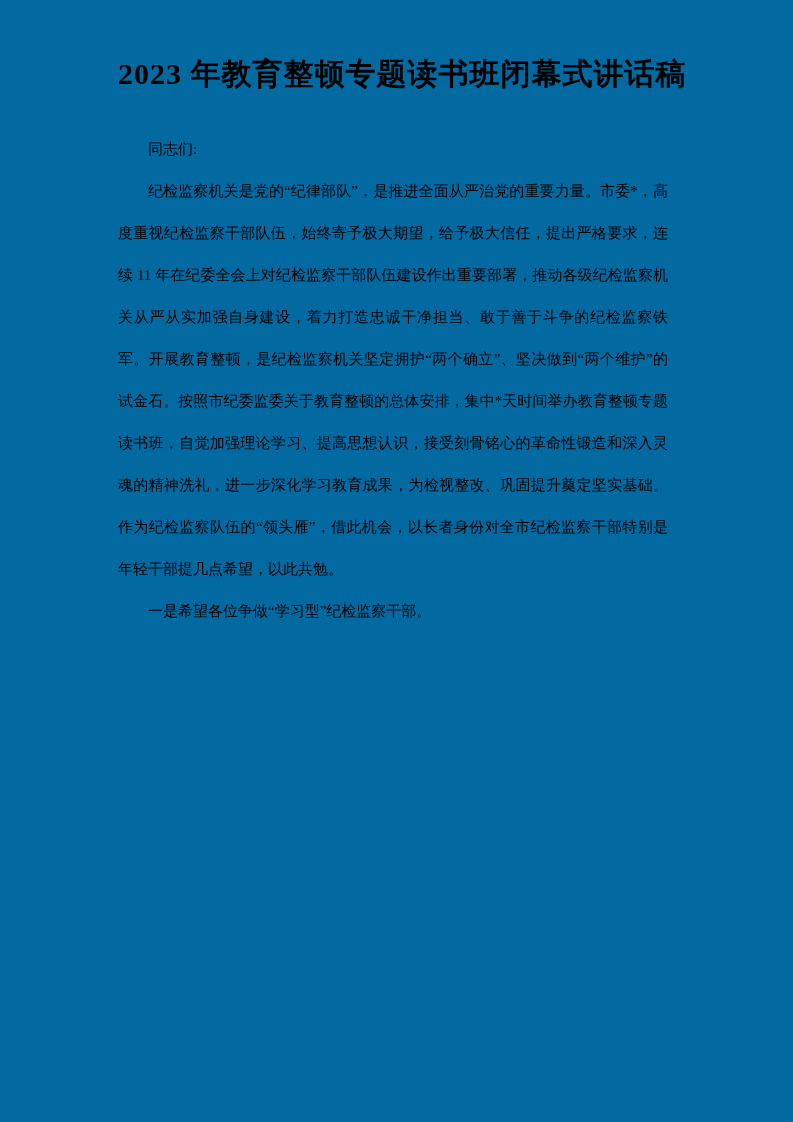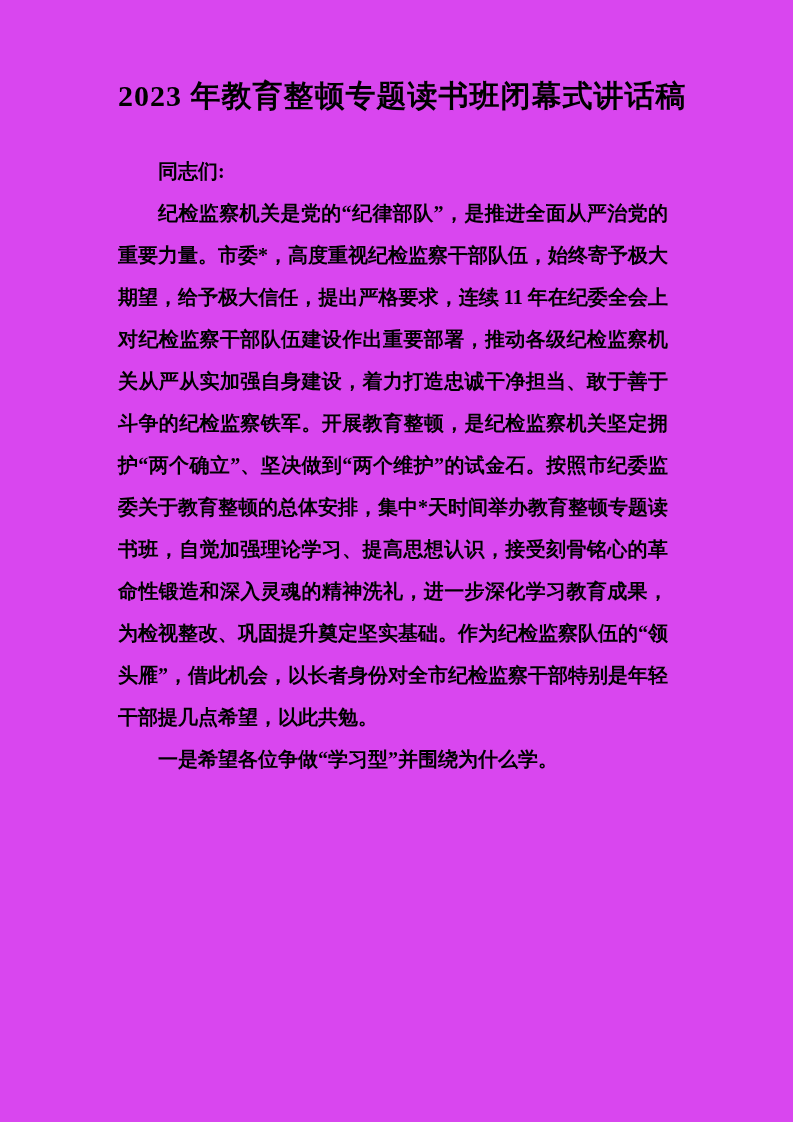--- a/index.html
+++ b/index.html
@@ -9,51 +9,51 @@
   }
   body {
     width: 793px;
     height: 1122px;
     overflow: hidden;
   }
   .page {
     box-sizing: border-box;
     width: 793px;
     height: 1122px;
-    background: #d946ef;
-    padding: 72px 125px 0 118px;
+    background: #0369a1;
+    padding: 50px 125px 0 118px;
     font-family: "Liberation Serif", serif;
     color: #000000;
   }
   .doc-title {
     margin: 0;
     font-size: 30px;
     line-height: 48px;
     font-weight: 700;
     text-align: center;
     letter-spacing: 1px;
     white-space: nowrap;
   }
   .doc-body {
     margin-top: 30px;
-    font-size: 20px;
+    font-size: 15px;
     line-height: 42px;
     text-align: justify;
     text-justify: inter-ideograph;
-    font-weight: 700;
+    font-weight: 400;
   }
   .doc-body p {
     margin: 0;
     padding: 0;
     text-indent: 2em;
   }
 </style>
 </head>
 <body>
 
 <div class="page">
   <h1 class="doc-title">2023 年教育整顿专题读书班闭幕式讲话稿</h1>
   <div class="doc-body">
     <p>同志们:</p>
     <p>纪检监察机关是党的“纪律部队”，是推进全面从严治党的重要力量。市委*，高度重视纪检监察干部队伍，始终寄予极大期望，给予极大信任，提出严格要求，连续 11 年在纪委全会上对纪检监察干部队伍建设作出重要部署，推动各级纪检监察机关从严从实加强自身建设，着力打造忠诚干净担当、敢于善于斗争的纪检监察铁军。开展教育整顿，是纪检监察机关坚定拥护“两个确立”、坚决做到“两个维护”的试金石。按照市纪委监委关于教育整顿的总体安排，集中*天时间举办教育整顿专题读书班，自觉加强理论学习、提高思想认识，接受刻骨铭心的革命性锻造和深入灵魂的精神洗礼，进一步深化学习教育成果，为检视整改、巩固提升奠定坚实基础。作为纪检监察队伍的“领头雁”，借此机会，以长者身份对全市纪检监察干部特别是年轻干部提几点希望，以此共勉。</p>
-    <p>一是希望各位争做“学习型”并围绕为什么学。</p>
+    <p>一是希望各位争做“学习型”纪检监察干部。</p>
   </div>
 </div>
 
 </body></html>

